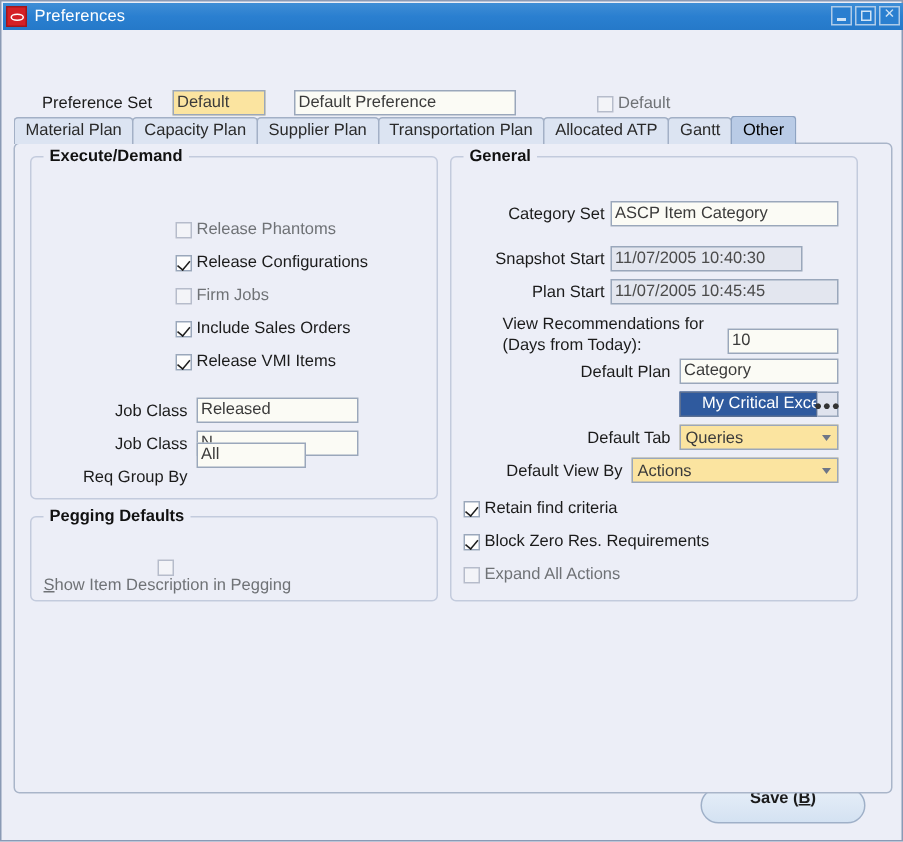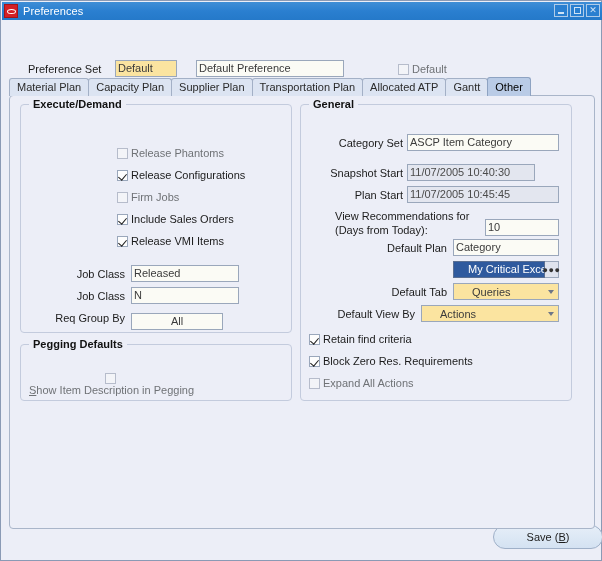--- a/index.html
+++ b/index.html
@@ -243,21 +243,20 @@
   .combo {
     box-sizing: border-box;
     border: 1px solid #9aa7bb;
     background: #fbe4a0;
     height: 17px;
     display: flex;
     align-items: center;
     font-size: 11px;
     color: #3b3b3b;
     cursor: default;
-    padding-left: 15px;
   }
   .combo .ctext {
     flex: 1;
     padding-left: 3px;
     white-space: nowrap;
     overflow: hidden;
   }
   .combo .carrow {
     width: 14px;
     height: 15px;
@@ -300,33 +299,33 @@
     font-size: 9px;
     letter-spacing: 0.5px;
     cursor: default;
   }
 
   .uline { text-decoration: underline; }
 
   
   .save-btn {
     position: absolute;
-    left: 492px; top: 524px;
+    left: 466px; top: 524px;
     width: 110px; height: 24px;
     box-sizing: border-box;
     border: 1px solid #9fb0c8;
     border-radius: 12px;
     background: linear-gradient(to bottom, #e6eef8 0%, #d4e2f2 100%);
     color: #1b1b1b;
     font-size: 11px;
     font-family: "Liberation Sans", sans-serif;
     cursor: default;
     display: flex;
-    align-items: center;
     justify-content: center;
+    font-weight: bold;
   }
 </style>
 </head>
 <body>
 
 <div class="window">
 
   <div class="titlebar">
     <div class="oracle-logo">
       <div class="inner"></div>
@@ -394,21 +393,21 @@
       <div class="sd-lblfield">
         <span class="lbl" style="left:0; width:104px; top:163px;">Job Class</span>
         <div class="fld sd-field" style="left:110px; top:160px; width:108px;">Released</div>
       </div>
       <div class="sd-lblfield">
         <span class="lbl" style="left:0; width:104px; top:185px;">Job Class</span>
         <div class="fld sd-field" style="left:110px; top:182px; width:108px;">N</div>
       </div>
       <div class="sd-lblfield">
         <span class="lbl" style="left:0; width:104px; top:207px;">Req Group By</span>
-        <div class="fld sd-field" style="left:110px; top:208px; width:92px;text-align:center;">All</div>
+        <div class="fld sd-field" style="left:110px; top:190px; width:73px;">All</div>
       </div>
     </div>
 
     <div class="group" id="grp-pegging">
       <span class="gtitle">Pegging Defaults</span>
       <div class="cbrow" style="position:absolute; left:8px; top:28px;flex-direction:column;">
         <span class="cb dis"></span>
         <span class="lbl dim"><span class="uline">S</span><span>how Item Description in Pegging</span></span>
       </div>
     </div>

